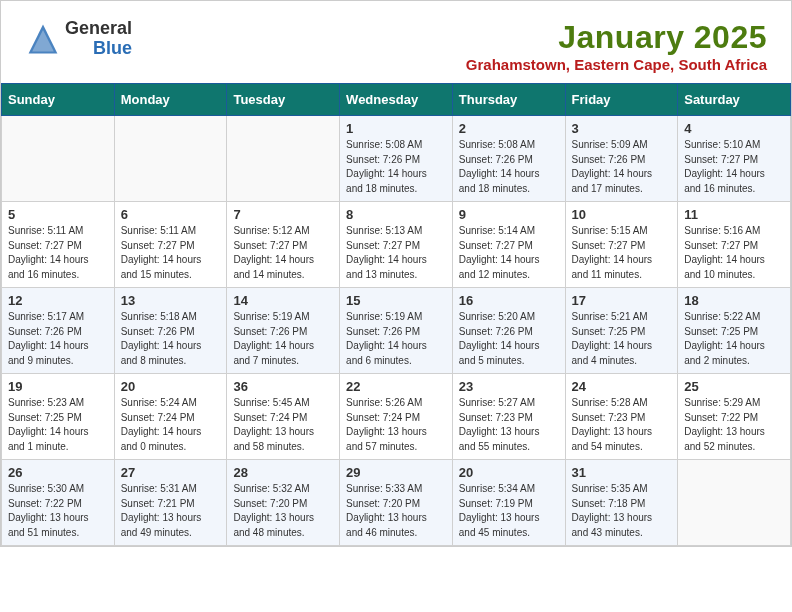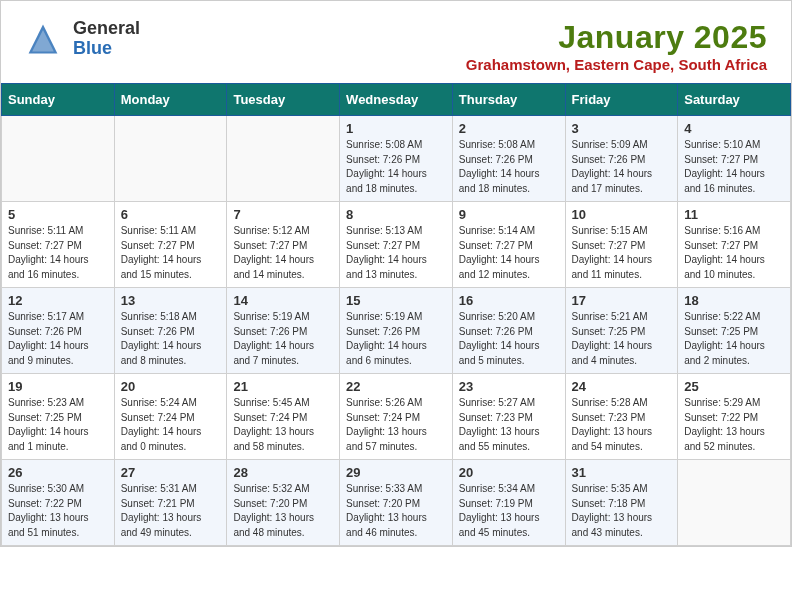--- a/index.html
+++ b/index.html
@@ -17,36 +17,37 @@
     }
     .header {
       display: flex;
       justify-content: space-between;
       align-items: flex-start;
       padding: 18px 24px 10px 24px;
     }
     .logo {
       display: flex;
       align-items: center;
-      gap: 12px;
+      gap: 4px;
     }
     .logo-text {
       display: flex;
       flex-direction: column;
       line-height: 1.1;
     }
     .logo-general {
       font-size: 18px;
       font-weight: bold;
       color: #333;
     }
     .logo-blue {
       font-size: 18px;
       font-weight: bold;
       color: #2a6db5;
+      text-align: right;
     }
     .logo-icon {
       width: 36px;
       height: 36px;
     }
     .title-area {
       text-align: right;
     }
     .month-year {
       font-size: 32px;
@@ -288,21 +289,21 @@
 and 1 minute.</div>
           </td>
           <td>
             <div class="day-number">20</div>
             <div class="day-info">Sunrise: 5:24 AM
 Sunset: 7:24 PM
 Daylight: 14 hours
 and 0 minutes.</div>
           </td>
           <td>
-            <div class="day-number">21</div>
+            <div class="day-number">36</div>
             <div class="day-info">Sunrise: 5:45 AM
 Sunset: 7:24 PM
 Daylight: 13 hours
 and 58 minutes.</div>
           </td>
           <td>
             <div class="day-number">22</div>
             <div class="day-info">Sunrise: 5:26 AM
 Sunset: 7:24 PM
 Daylight: 13 hours

